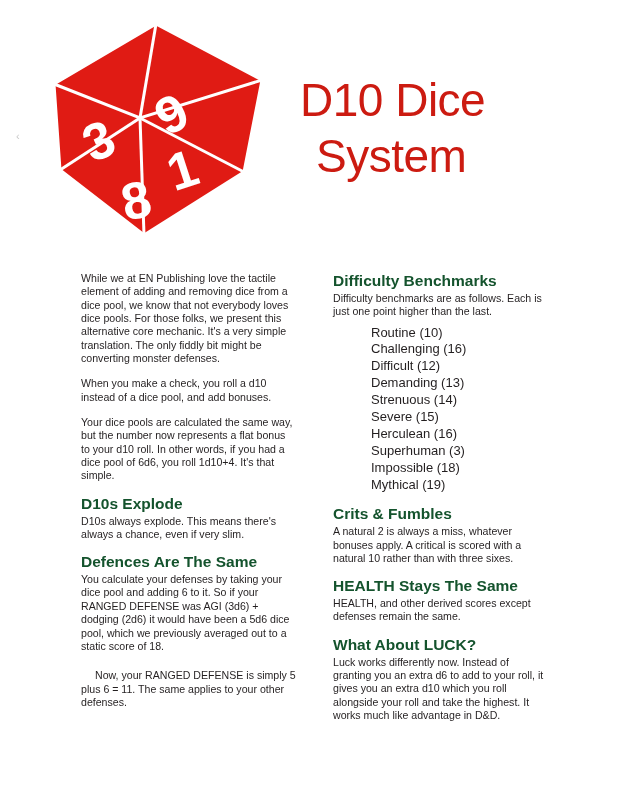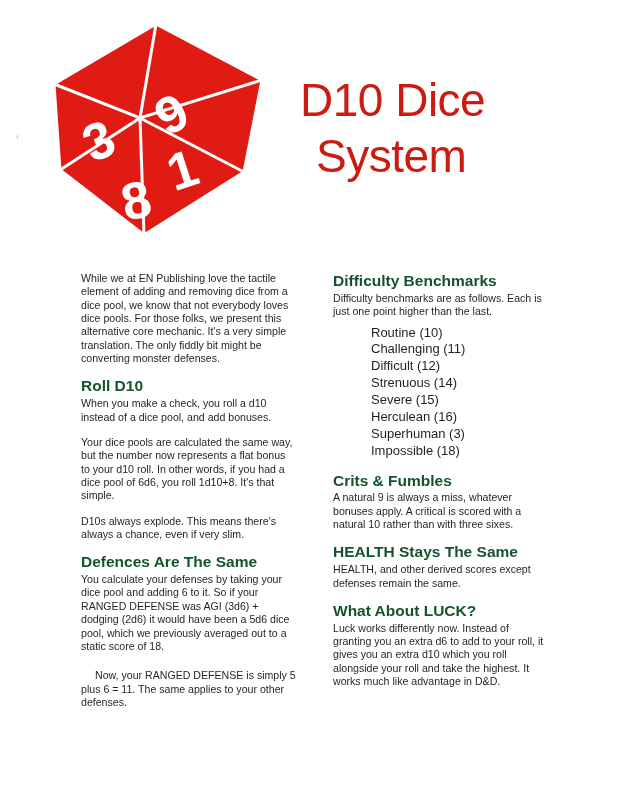--- a/index.html
+++ b/index.html
@@ -153,60 +153,62 @@
 
   <div class="columns">
 
     <div class="col col-left">
 
       <div class="sec first">
         <p class="body">While we at EN Publishing love the tactile element of adding and removing dice from a dice pool, we know that not everybody loves dice pools. For those folks, we present this alternative core mechanic. It's a very simple translation. The only fiddly bit might be converting monster defenses.</p>
       </div>
 
       <div class="sec">
-        <h2 class="section">Roll D10</h2>
         <p class="body">When you make a check, you roll a d10 instead of a dice pool, and add bonuses.</p>
       </div>
 
       <div class="sec">
-        <p class="body">Your dice pools are calculated the same way, but the number now represents a flat bonus to your d10 roll. In other words, if you had a dice pool of 6d6, you roll 1d10+8. It's that simple.</p>
-      </div>
-
-      <div class="sec">
+        <p class="body">Your dice pools are calculated the same way, but the number now represents a flat bonus to your d10 roll. In other words, if you had a dice pool of 6d6, you roll 1d10+4. It's that simple.</p>
+      </div>
+
+      <div class="sec">
+        <h2 class="section">D10s Explode</h2>
         <p class="body">D10s always explode. This means there's always a chance, even if very slim.</p>
       </div>
 
       <div class="sec">
         <h2 class="section">Defences Are The Same</h2>
         <p class="body">You calculate your defenses by taking your dice pool and adding 6 to it. So if your RANGED DEFENSE was AGI (3d6) + dodging (2d6) it would have been a 5d6 dice pool, which we previously averaged out to a static score of 18.</p>
         <p class="body">Now, your RANGED DEFENSE is simply 5 plus 6 = 11. The same applies to your other defenses.</p>
       </div>
 
     </div>
 
     <div class="col col-right">
 
       <div class="sec">
         <h2 class="section">Difficulty Benchmarks</h2>
         <p class="body">Difficulty benchmarks are as follows. Each is just one point higher than the last.</p>
         <ul class="bench">
           <li>Routine (10)</li>
-          <li>Challenging (11)</li>
+          <li>Challenging (16)</li>
           <li>Difficult (12)</li>
+          <li>Demanding (13)</li>
           <li>Strenuous (14)</li>
           <li>Severe (15)</li>
           <li>Herculean (16)</li>
           <li>Superhuman (3)</li>
           <li>Impossible (18)</li>
+          <li>Mythical (19)</li>
         </ul>
       </div>
 
       <div class="sec">
         <h2 class="section">Crits &amp; Fumbles</h2>
-        <p class="body">A natural 9 is always a miss, whatever bonuses apply. A critical is scored with a natural 10 rather than with three sixes.</p>
+        <p class="body">A natural 2 is always a miss, whatever bonuses apply. A critical is scored with a natural 10 rather than with three sixes.</p>
       </div>
 
       <div class="sec">
         <h2 class="section">HEALTH Stays The Same</h2>
         <p class="body">HEALTH, and other derived scores except defenses remain the same.</p>
       </div>
 
       <div class="sec">
         <h2 class="section">What About LUCK?</h2>
         <p class="body">Luck works differently now. Instead of granting you an extra d6 to add to your roll, it gives you an extra d10 which you roll alongside your roll and take the highest. It works much like advantage in D&amp;D.</p>

